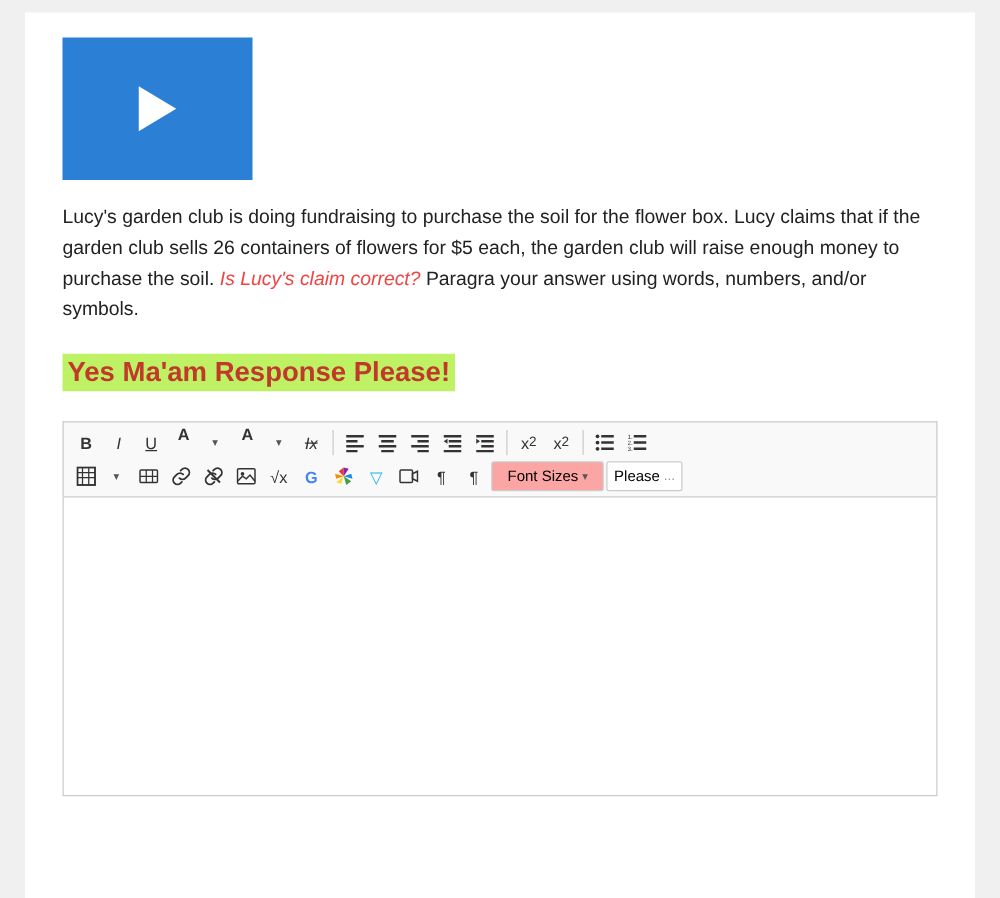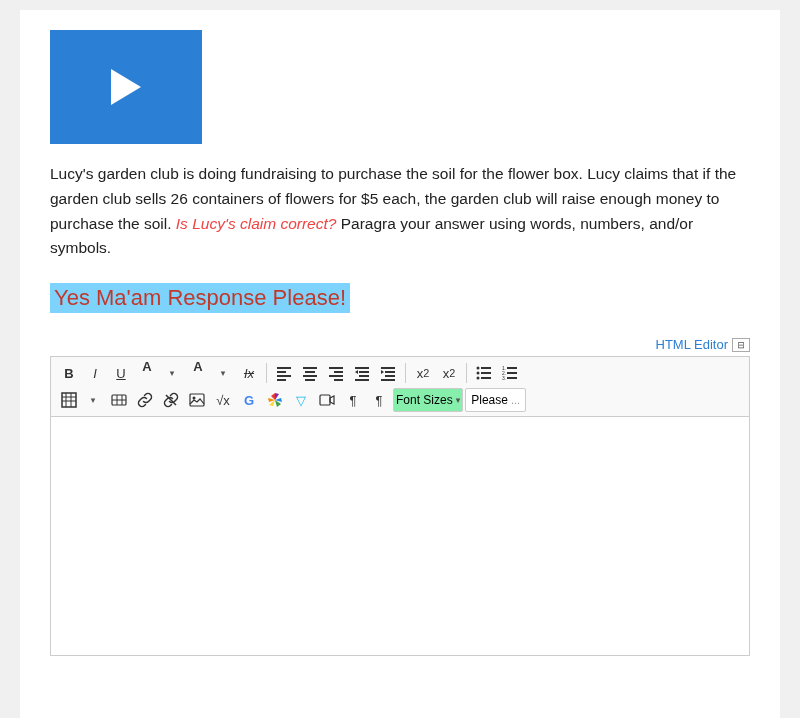--- a/index.html
+++ b/index.html
@@ -37,25 +37,25 @@
       font-size: 15.5px;
       color: #222;
       line-height: 1.6;
       margin-bottom: 22px;
     }
     .question-text .highlighted-question {
       color: #ef4444;
       font-style: italic;
     }
     .response-prompt {
-      background-color: #7dd3fc;
+      background-color: #bef264;
       display: inline-block;
       padding: 2px 4px;
       font-size: 22px;
-      font-weight: normal;
+      font-weight: bold;
       color: #c0392b;
       margin-bottom: 24px;
     }
     .html-editor-label {
       text-align: right;
       color: #2b7fd4;
       font-size: 13px;
       margin-bottom: 4px;
       display: flex;
       align-items: center;
@@ -126,23 +126,23 @@
     .editor-area {
       border: 1px solid #ccc;
       min-height: 240px;
       background: #fff;
       padding: 8px;
     }
     .font-sizes-dropdown {
       display: inline-flex;
       align-items: center;
       gap: 3px;
-      padding: 2px 2px;
+      padding: 2px 12px;
       border: 1px solid #ccc;
-      background: #86efac;
+      background: #fca5a5;
       cursor: pointer;
       font-size: 12px;
       height: 24px;
       border-radius: 2px;
     }
     .paragraphs-dropdown {
       display: inline-flex;
       align-items: center;
       gap: 3px;
       padding: 2px 5px;
@@ -172,24 +172,20 @@
   <p class="question-text">
     <span>Lucy's garden club is doing fundraising to purchase the soil for the flower box.  Lucy claims that if the garden club sells 26 containers of flowers for $5 each, the garden club will raise enough money to purchase the soil.</span>
     <span class="highlighted-question">Is Lucy's claim correct?</span>
     <span> Paragra your answer using words, numbers, and/or symbols.</span>
   </p>
 
   
   <div class="response-prompt">Yes Ma'am Response Please!</div>
 
   
-  <div class="html-editor-label">
-    <span>HTML Editor</span>
-    <span class="editor-icon-box">⊟</span>
-  </div>
 
   
   <div class="toolbar">
 
     <div class="toolbar-row">
       <button class="tb-btn tb-bold">B</button>
       <button class="tb-btn tb-italic">I</button>
       <button class="tb-btn tb-underline">U</button>
 
       <span style="display:inline-flex;align-items:center;gap:1px;">

